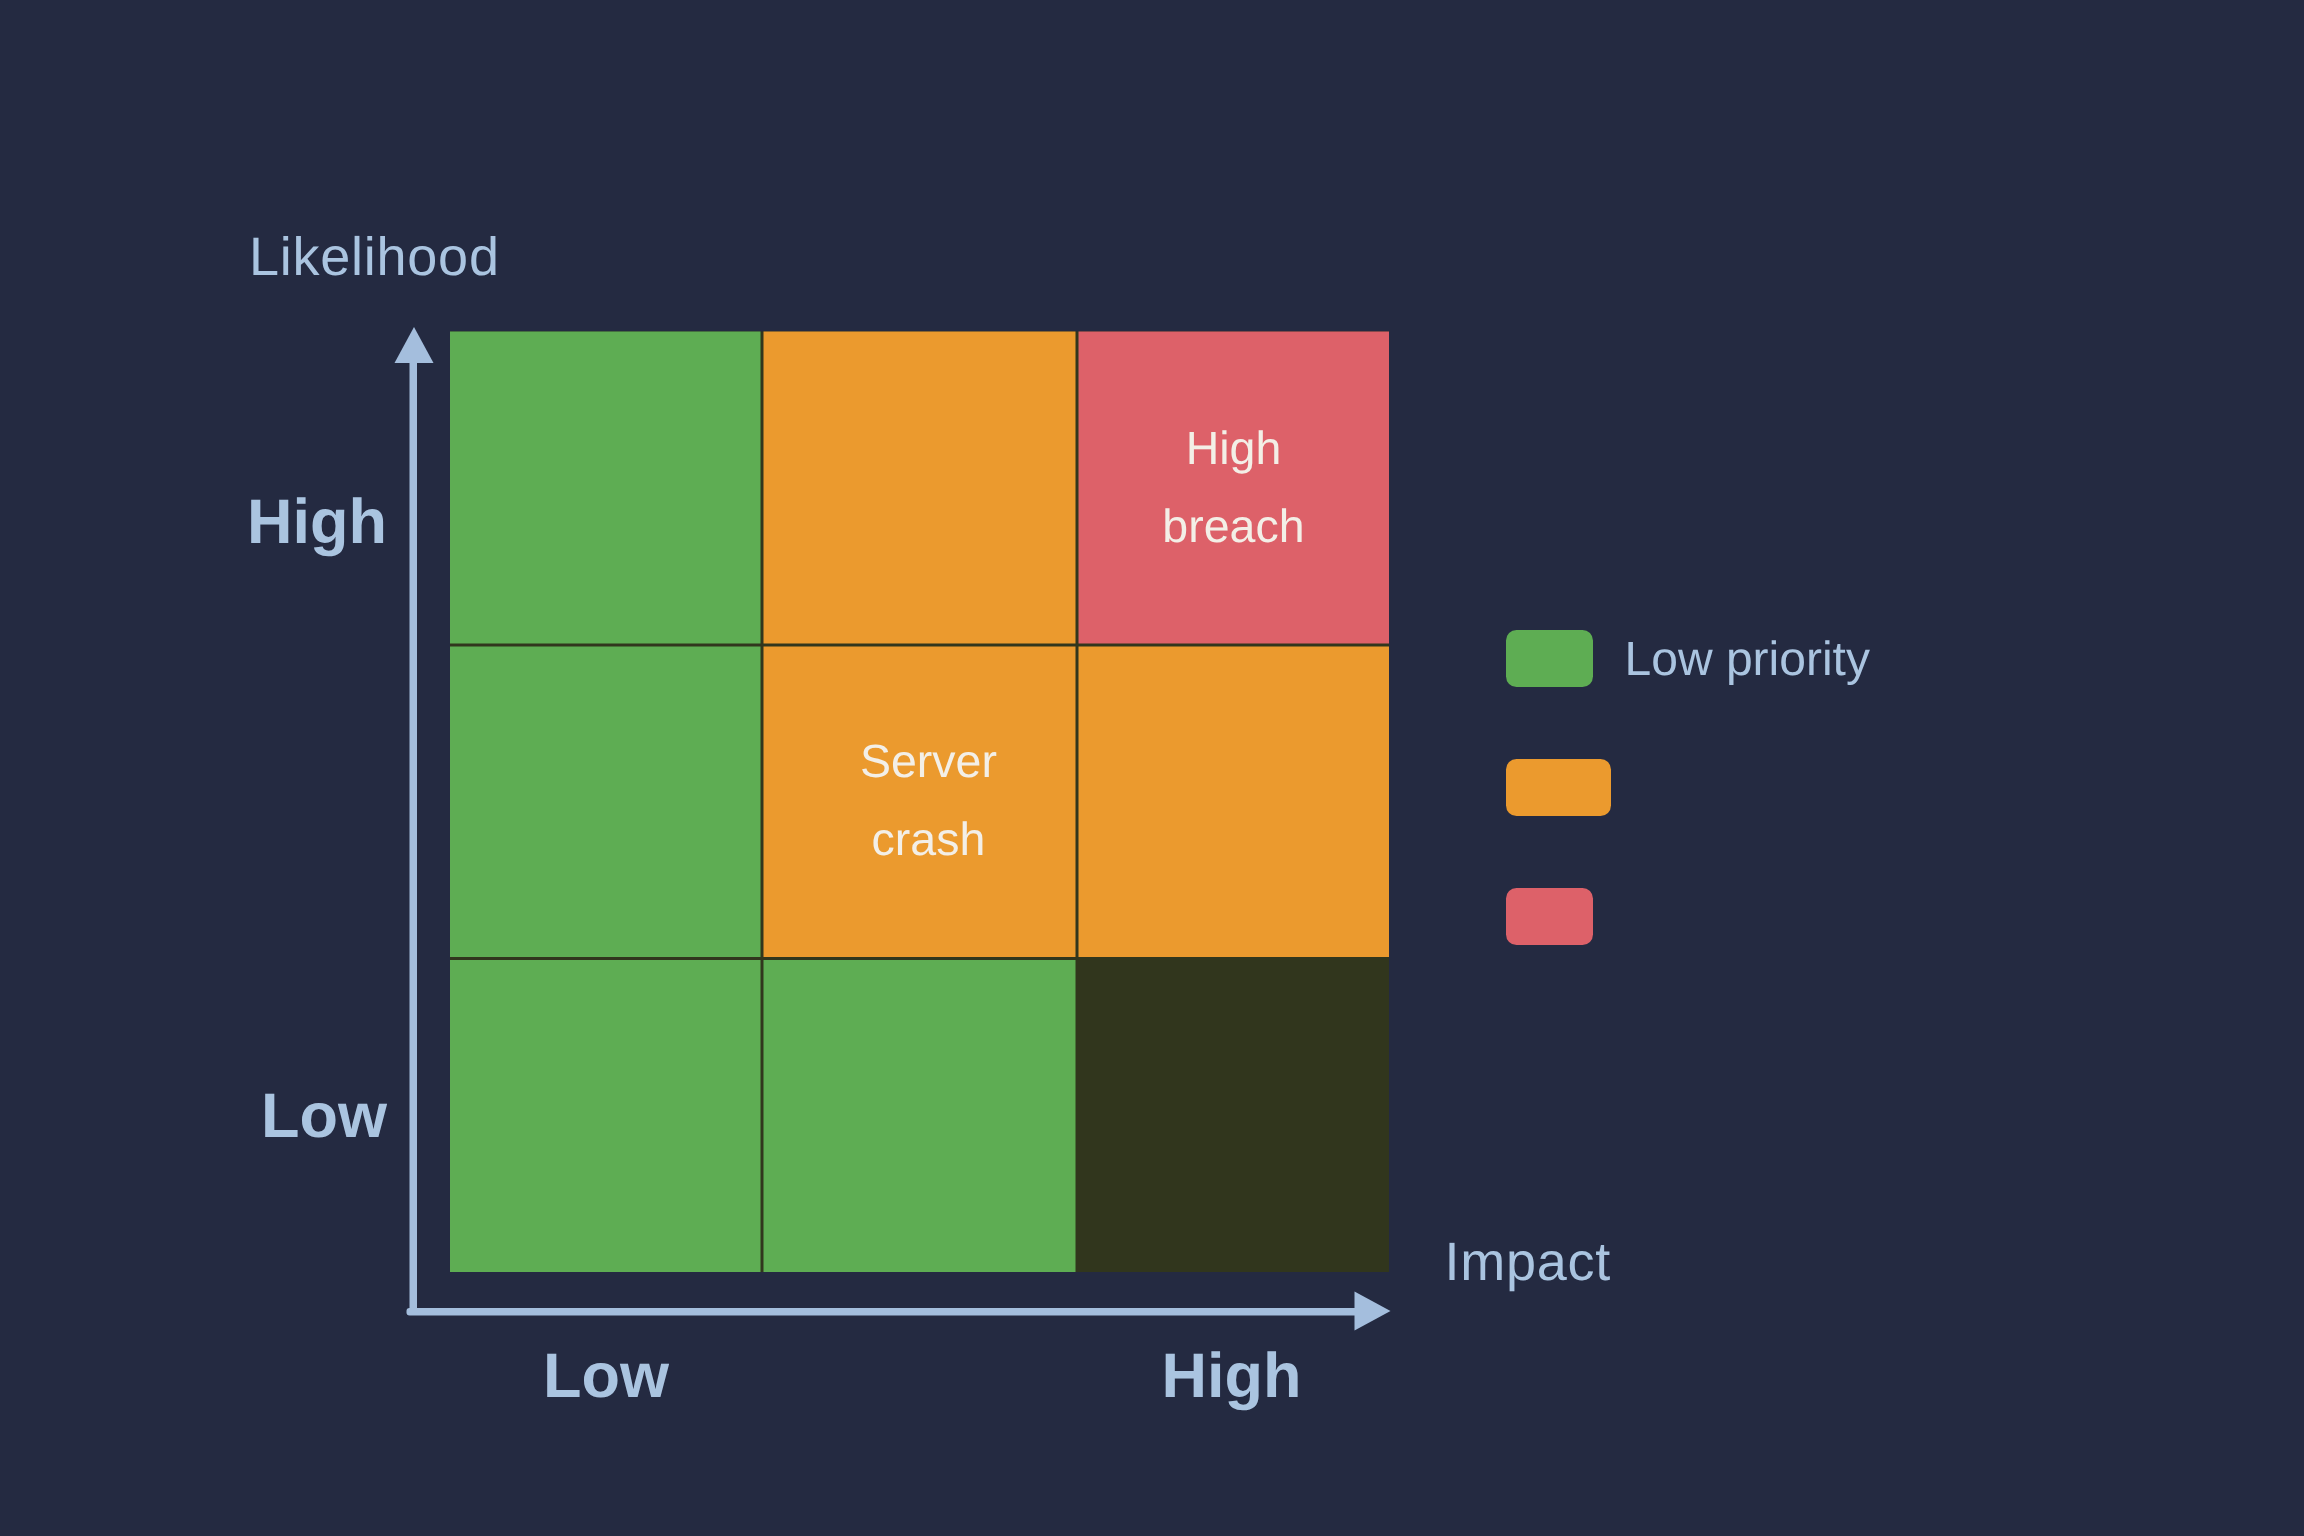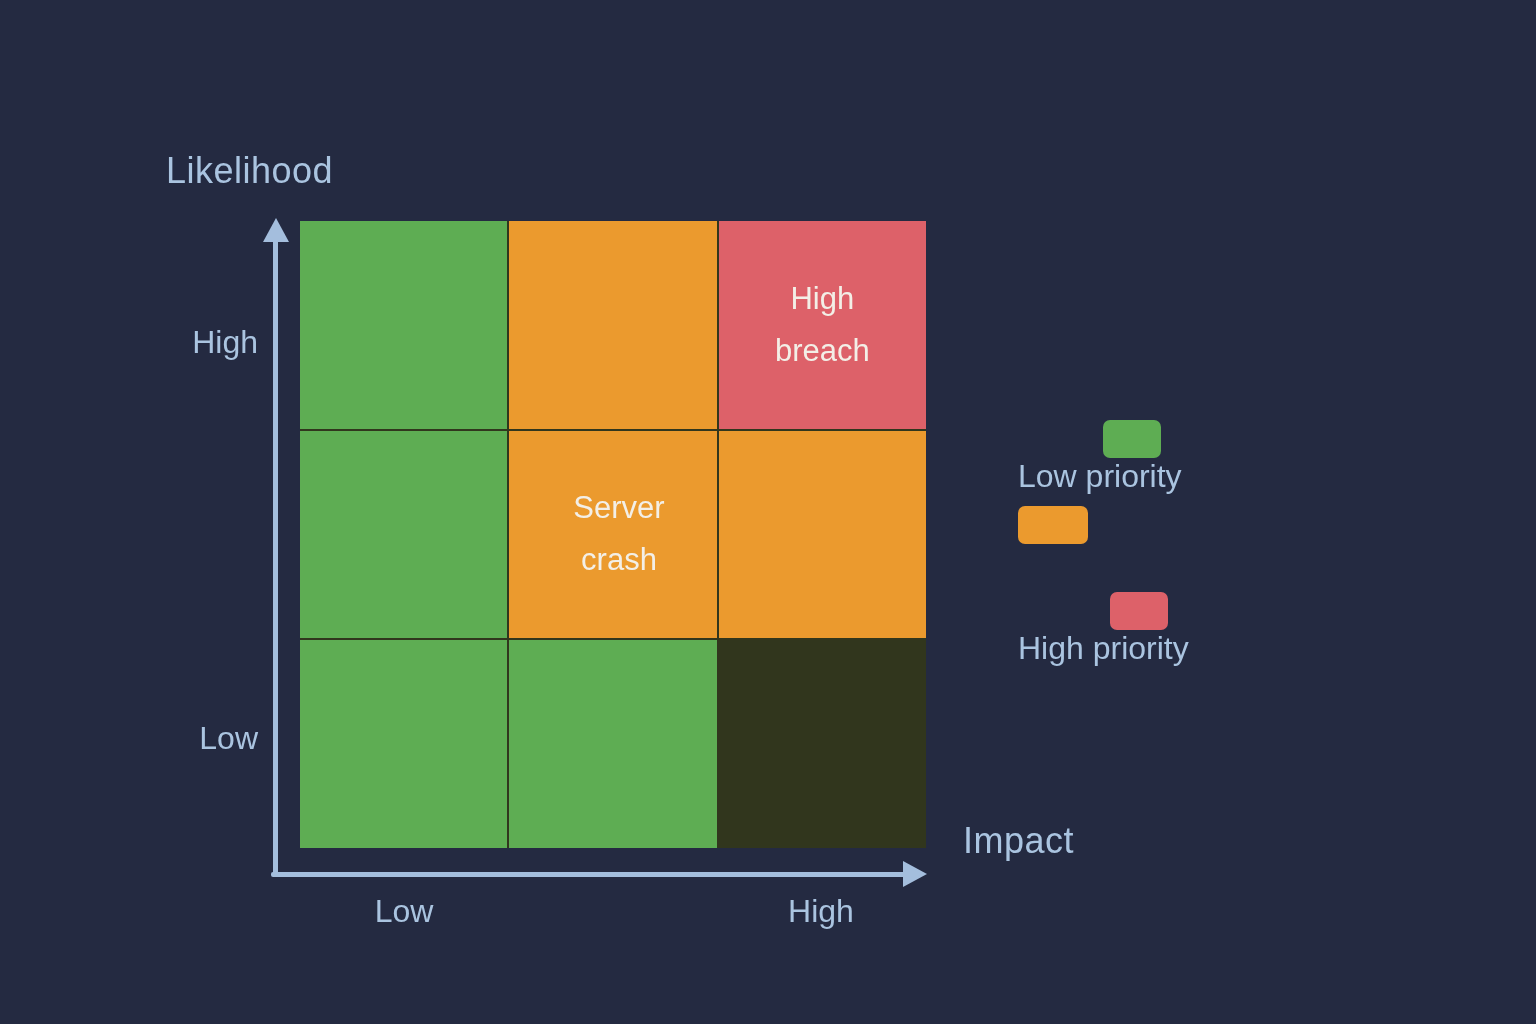--- a/index.html
+++ b/index.html
@@ -10,21 +10,21 @@
   html,body{margin:0;padding:0;}
   body{
     width:1536px;height:1024px;overflow:hidden;
     background:var(--background);
     font-family:"Liberation Sans","DejaVu Sans",sans-serif;
   }
   .stage{position:relative;width:1536px;height:1024px;}
 
   
   .axis-title{position:absolute;color:var(--text);font-size:36px;letter-spacing:0.5px;}
-  .tick{position:absolute;color:var(--text);font-size:32px;}
+  .tick{position:absolute;color:var(--text);font-size:42px;font-weight:bold;}
   .y-tick{width:140px;text-align:right;left:118px;}
   .x-tick{width:210px;text-align:center;top:893px;}
 
   
   .axis-line{position:absolute;background:var(--axis);border-radius:2px;}
   .y-line{left:273px;top:240px;width:5px;height:636px;}
   .x-line{left:271px;top:872px;width:636px;height:5px;}
   .arrow{position:absolute;width:0;height:0;}
   .arrow-up{left:263px;top:218px;border-left:13px solid transparent;border-right:13px solid transparent;border-bottom:24px solid var(--axis);}
   .arrow-right{left:903px;top:861px;border-top:13px solid transparent;border-bottom:13px solid transparent;border-left:24px solid var(--axis);}
@@ -39,21 +39,21 @@
   .cell span{
     display:block;max-width:160px;text-align:center;
     color:var(--cell-text);font-size:31px;line-height:1.68;
   }
   .p-low{background:var(--low);}
   .p-medium{background:var(--medium);padding-left:12px;}
   .p-high{background:var(--high);}
 
   
   .legend{position:absolute;left:1004px;top:420px;}
-  .legend-row{position:absolute;left:14px;display:flex;align-items:flex-end;height:38px;flex-direction:column;}
+  .legend-row{position:absolute;left:0;display:flex;align-items:center;height:38px;}
   .legend-swatch{width:58px;height:38px;border-radius:7px;margin-right:21px;flex:0 0 auto;}
   .legend-label{color:var(--text);font-size:32px;white-space:nowrap;}
 </style>
 </head>
 <body>
 
 <div class="stage">
 
   <div class="axis-title" style="left:166px;top:150px;">Likelihood</div>
   <div class="axis-line y-line"></div>
@@ -97,17 +97,16 @@
   <div class="legend">
     <div class="legend-row" style="top:0px;">
       <div class="legend-swatch p-low"></div>
       <div class="legend-label">Low priority</div>
     </div>
     <div class="legend-row" style="top:86px;">
       <div class="legend-swatch p-medium"></div>
     </div>
     <div class="legend-row" style="top:172px;">
       <div class="legend-swatch p-high"></div>
-      <div class="legend-label">High priority</div>
     </div>
   </div>
 
 </div>
 
 </body></html>

